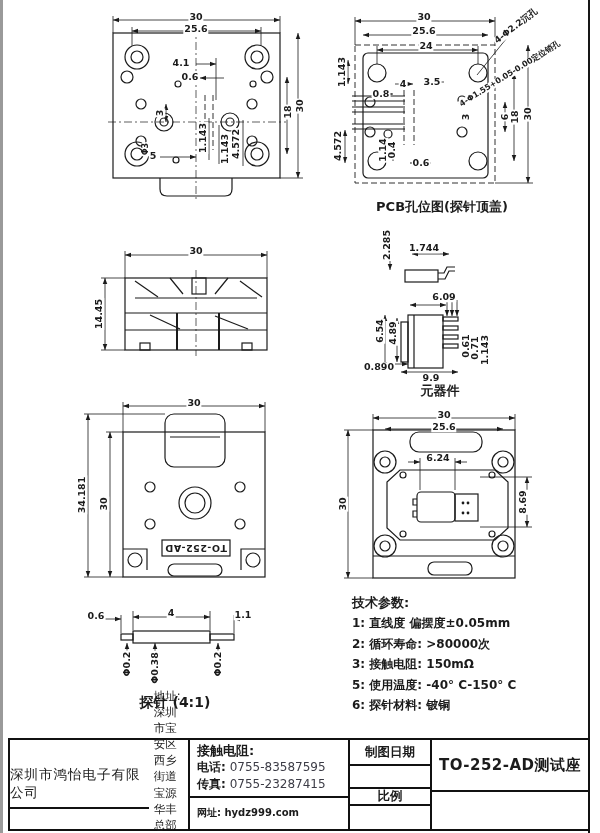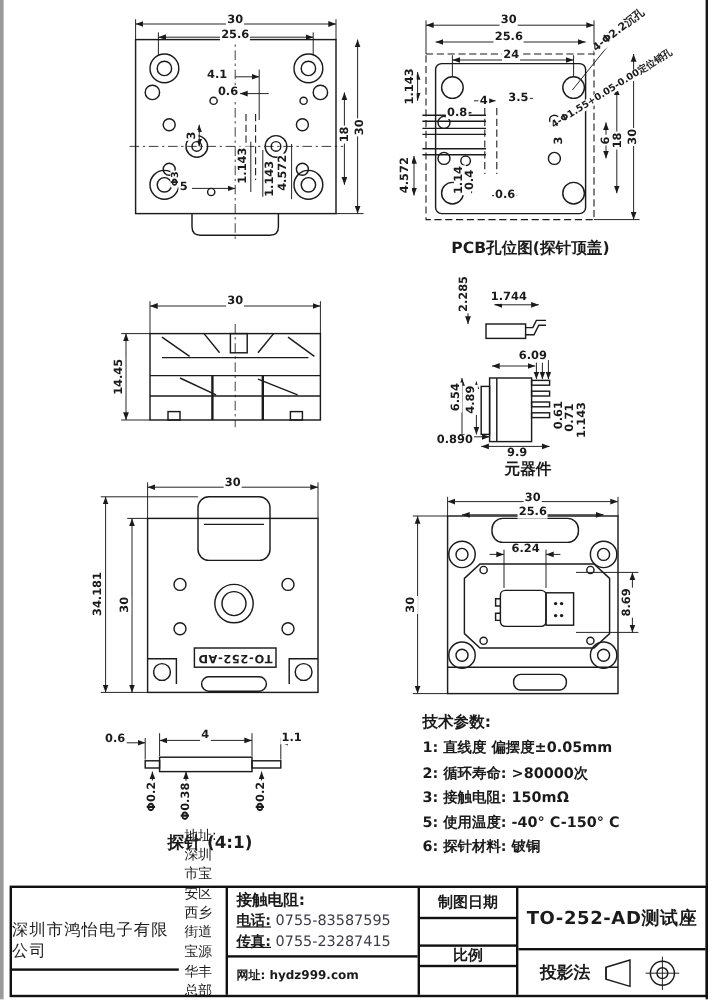--- a/index.html
+++ b/index.html
@@ -29,21 +29,21 @@
   #tb{position:absolute;left:8px;top:738px;width:582px;height:93px;border:2px solid #111;
     box-sizing:border-box;display:flex;}
   #tb .col{box-sizing:border-box;height:100%;}
   #tb-c1{width:180px;border-right:2px solid #111;display:flex;flex-direction:row;align-items:center;}
   #tb-company{height:46px;border-bottom:2px solid #111;display:flex;align-items:center;
     justify-content:center;font-size:13.5px;letter-spacing:1px;}
   #tb-address{flex:1;padding:3px 5px;font-size:11.5px;line-height:1.4;}
   #tb-c2{width:160px;border-right:2px solid #111;padding:2px 7px;}
   #tb-c2 .c-title{font-size:13px;font-weight:bold;line-height:17px;}
   #tb-c2 .c-line{font-size:12px;line-height:17px;white-space:nowrap;}
-  #tb-c2 .c-line .lbl{font-weight:bold;text-decoration:underline;}
+  #tb-c2 .c-line .lbl{font-weight:bold;}
   #tb-c2 .c-line .val{color:#3c3c46;}
   #tb-c2 .hr{border-top:2px solid #111;margin:3px -7px 0 -7px;}
   #tb-c2 .c-web{font-size:10px;font-weight:bold;padding-top:8px;}
   #tb-c3{width:82px;border-right:2px solid #111;display:flex;flex-direction:column;}
   #tb-c3 .r{box-sizing:border-box;display:flex;align-items:center;justify-content:center;
     font-size:12.5px;font-weight:bold;}
   #tb-c3 .r1{height:26px;border-bottom:2px solid #111;}
   #tb-c3 .r2{height:23px;border-bottom:2px solid #111;}
   #tb-c3 .r3{height:17px;border-bottom:2px solid #111;}
   #tb-c3 .r4{flex:1;}
@@ -386,26 +386,15 @@
       </div>
     </div>
     <div class="col" id="tb-c3">
       <div class="r r1">制图日期</div>
       <div class="r r2"></div>
       <div class="r r3">比例</div>
       <div class="r r4"></div>
     </div>
     <div class="col" id="tb-c4">
       <div id="tb-part">TO-252-AD测试座</div>
-      <div id="tb-proj">
-        <span>投影法</span>
-        <svg width="70" height="28">
-          <polygon points="5,9 25,3 25,25 5,19" fill="none" stroke="#1b1b1b" stroke-width="1.2"></polygon>
-          <line x1="5" y1="9" x2="5" y2="19" stroke="#1b1b1b" stroke-width="1.2"></line>
-          <circle cx="52" cy="14" r="10" fill="none" stroke="#1b1b1b" stroke-width="1.2"></circle>
-          <circle cx="52" cy="14" r="4.5" fill="none" stroke="#1b1b1b" stroke-width="1.2"></circle>
-          <line x1="38" y1="14" x2="66" y2="14" stroke="#1b1b1b" stroke-width="0.8"></line>
-          <line x1="52" y1="0" x2="52" y2="28" stroke="#1b1b1b" stroke-width="0.8"></line>
-        </svg>
-      </div>
     </div>
   </div>
 </div>
 
 </body></html>

